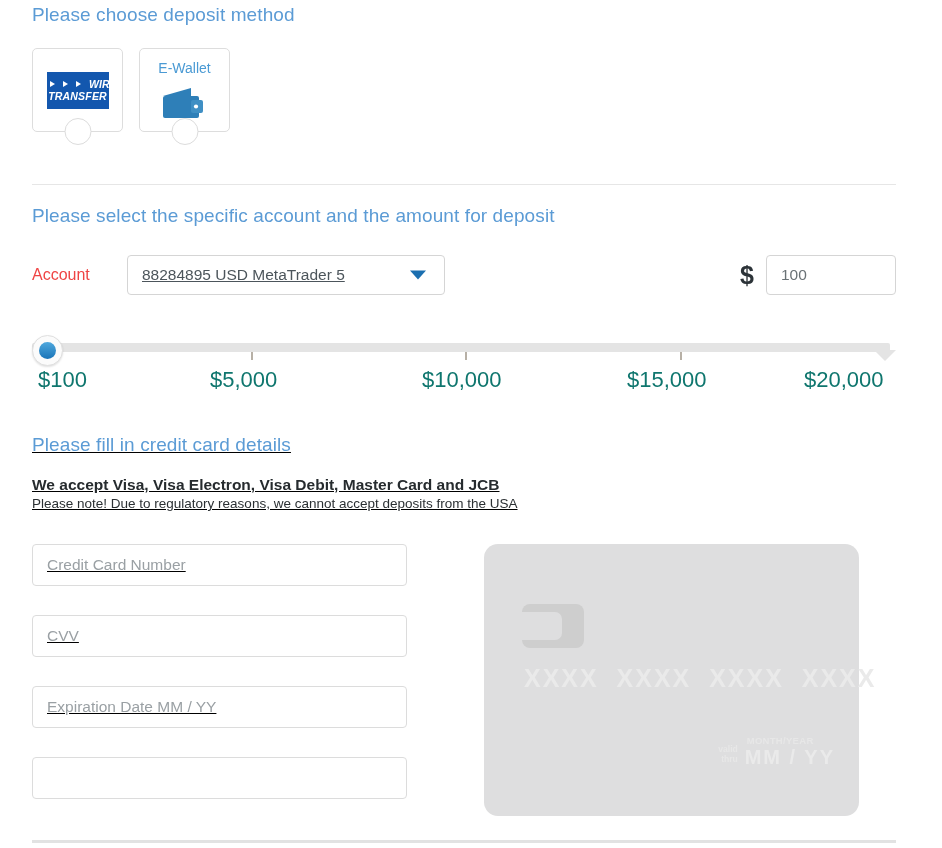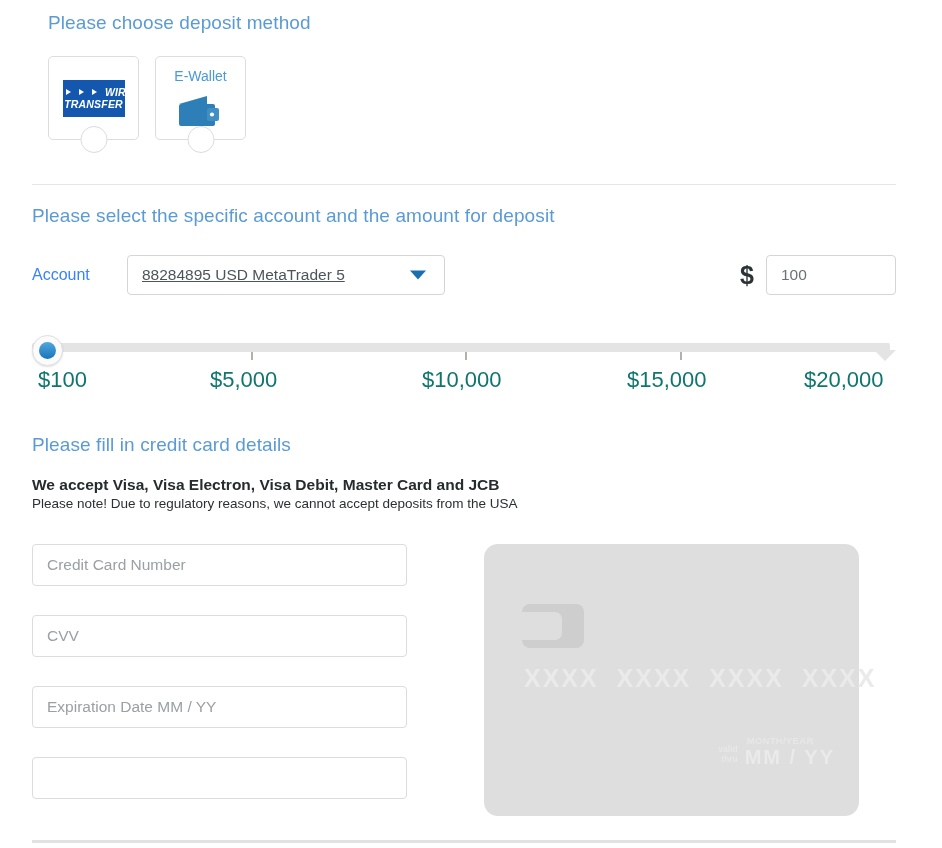--- a/index.html
+++ b/index.html
@@ -14,21 +14,21 @@
 
   
   .section-heading {
     color: #5b9bd5;
     font-size: 19px;
     font-weight: 400;
     letter-spacing: .1px;
   }
 
   
-  #deposit-method-section { position: absolute; left: 32px; top: 12px; width: 864px; margin-left: 16px; }
+  #deposit-method-section { position: absolute; left: 32px; top: 4px; width: 864px; }
   #deposit-method-heading { margin: 0 0 22px 0; }
   .method-list { display: flex; gap: 16px; align-items: flex-start; }
   .method-card {
     position: relative;
     width: 91px; height: 84px;
     background: #fff;
     border: 1px solid #dddddd;
     border-radius: 5px;
     display: flex; align-items: center; justify-content: center;
     cursor: pointer;
@@ -110,21 +110,21 @@
     height: 1px; background: #e6e6e6;
   }
   #divider-top { top: 184px; }
   #divider-bottom { top: 840px; height: 3px; background: #e2e2e2; }
 
   
   #account-section { position: absolute; left: 32px; top: 205px; width: 864px; }
   #account-heading { margin: 0 0 28px 0; }
   .account-row { display: flex; align-items: center; }
   .account-label {
-    font-size: 16px; color: #3b82f6;
+    font-size: 16px; color: #ef4444;
     width: 95px;
   }
   .select-box {
     position: relative;
     width: 318px; height: 40px;
     border: 1px solid #d5d5d5;
     border-radius: 4px;
     background: #ffffff;
     display: flex; align-items: center;
     padding: 0 14px;
@@ -193,21 +193,21 @@
   }
   .slider-labels { position: relative; height: 34px; margin-top: 5px; }
   .slider-label {
     position: absolute;
     font-size: 22px; color: #0f766e;
     white-space: nowrap;
     top: 0;
   }
 
   
-  #card-section { position: absolute; left: 32px; top: 434px; width: 864px; }
+  #card-section { position: absolute; left: 32px; top: 434px; width: 864px; text-decoration: underline; }
   #card-heading { margin: 0 0 20px 0; }
   .accept-line {
     font-size: 15.5px; font-weight: bold; color: #262b2e;
     margin-bottom: 2px;
   }
   .note-line {
     font-size: 13.5px; color: #2b3033;
   }
 
   .card-body { display: flex; margin-top: 33px; }

